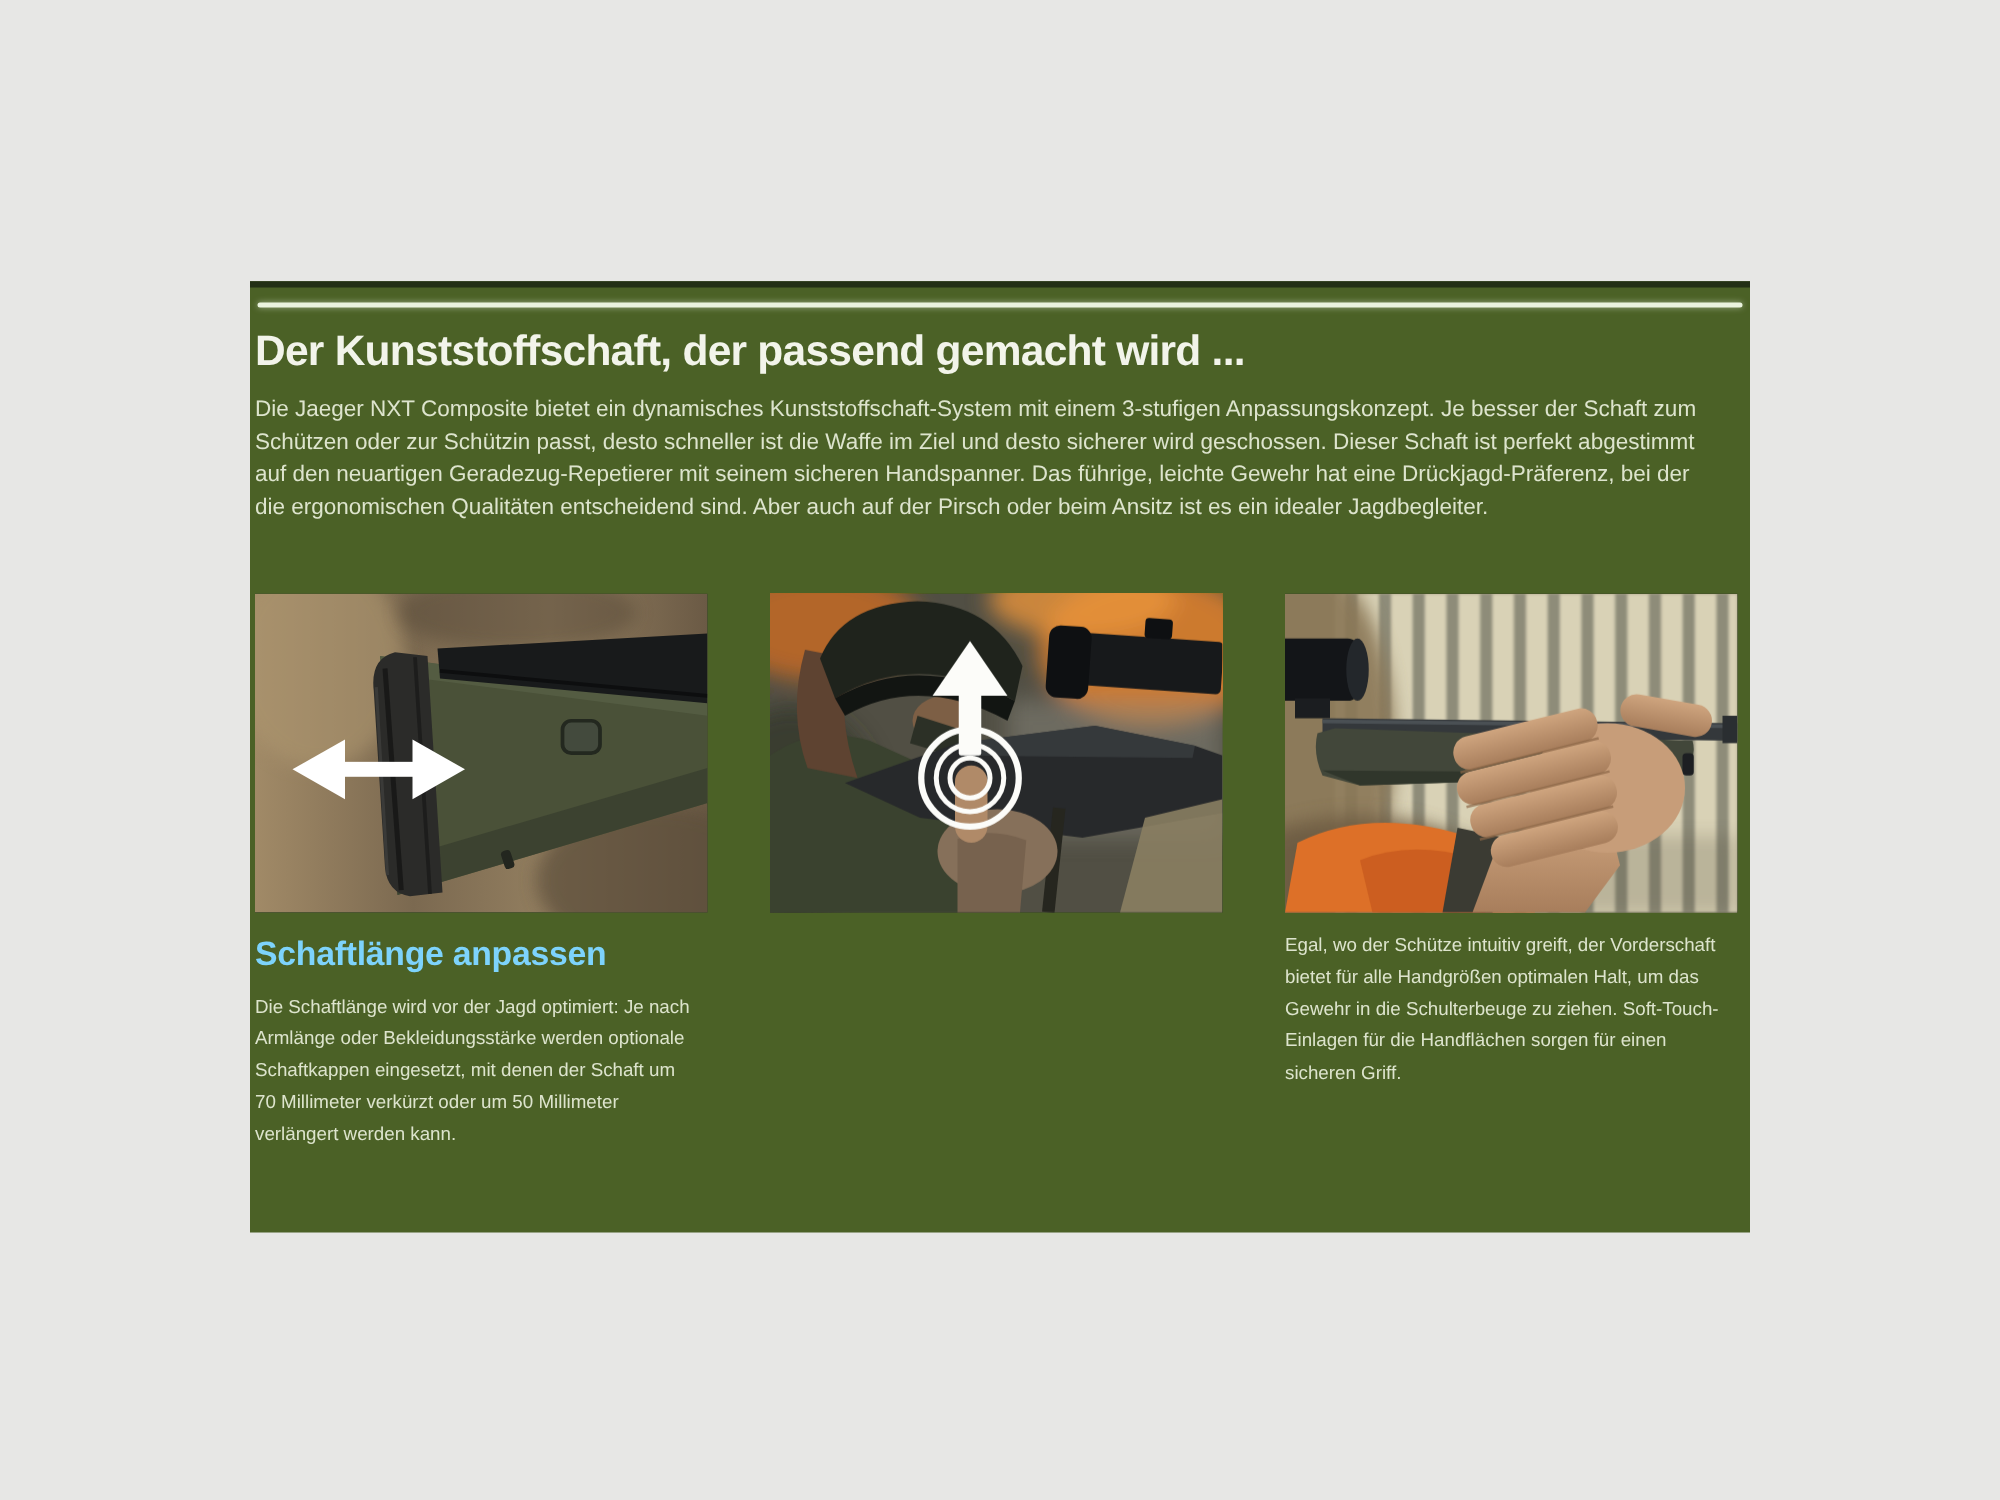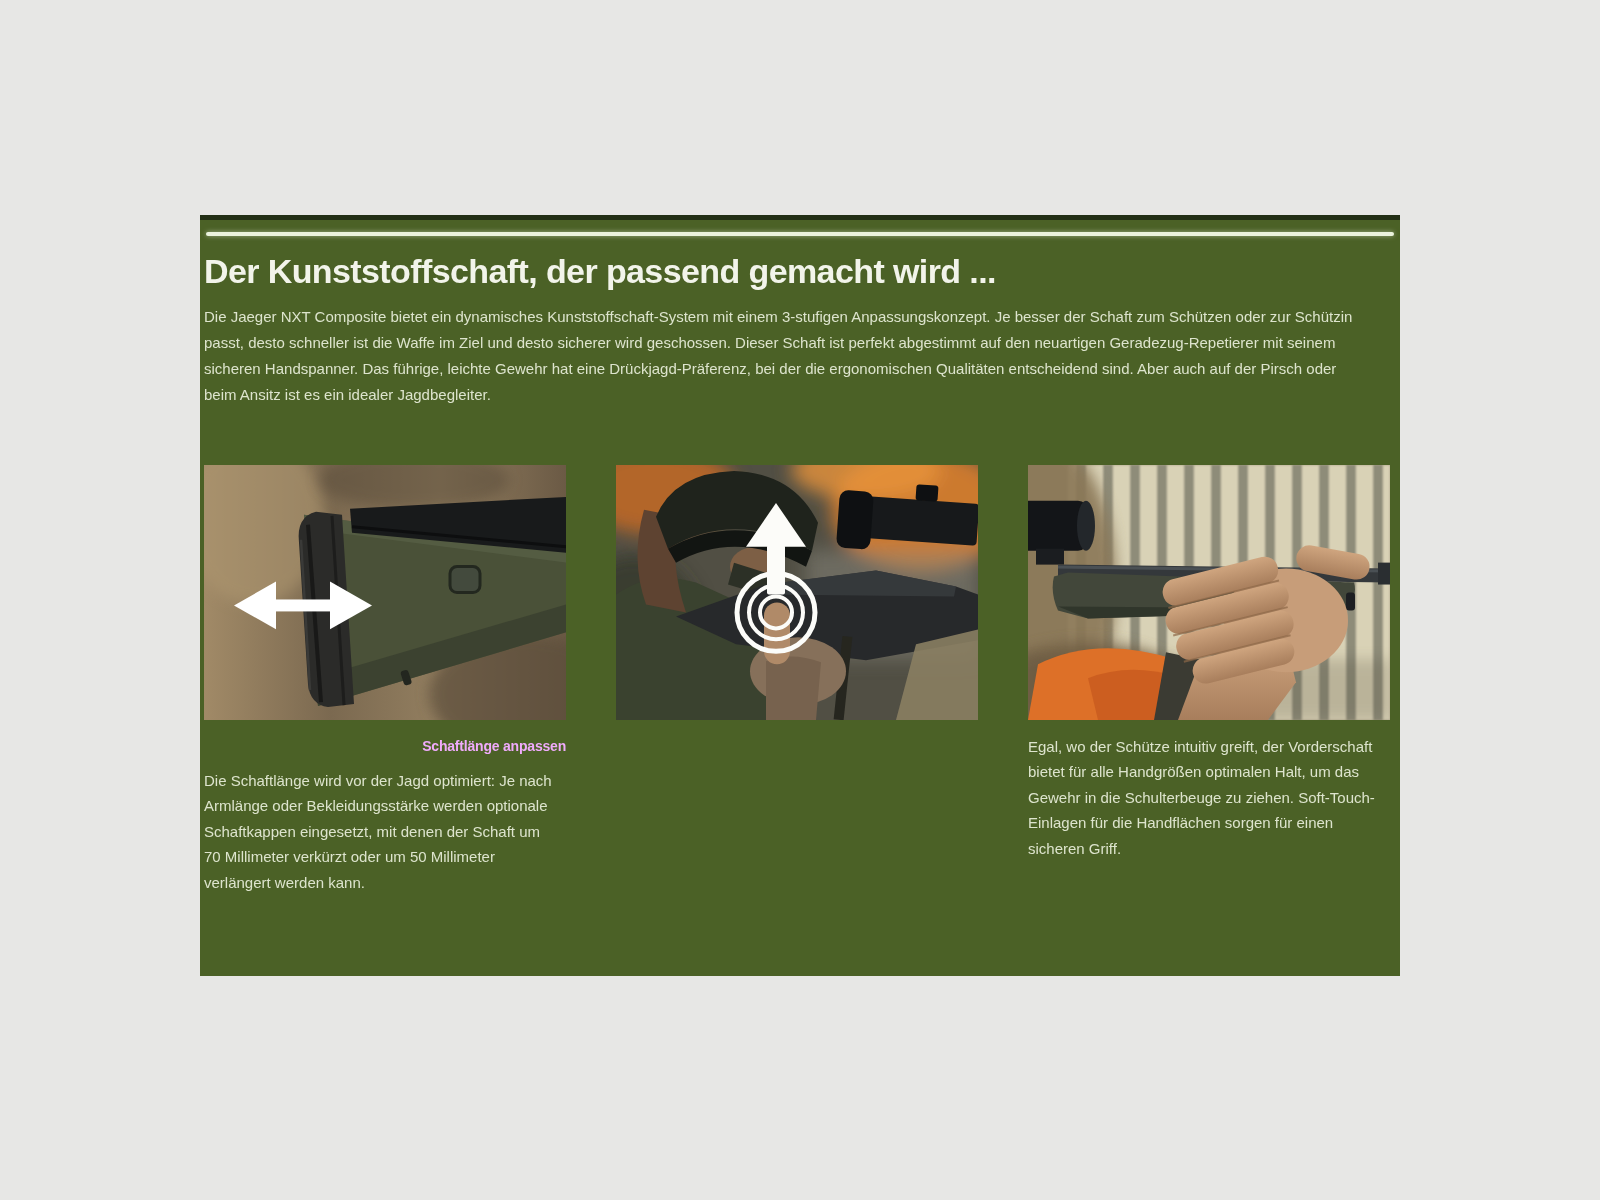--- a/index.html
+++ b/index.html
@@ -5,21 +5,21 @@
   html,body{margin:0;padding:0;}
   body{
     width:1600px;height:1200px;
     background:#e7e7e5;
     font-family:"Liberation Sans", sans-serif;
     overflow:hidden;
     position:relative;
   }
   .panel{
     position:absolute;
-    left:200px; top:215px;
+    left:200px; top:225px;
     width:1200px; height:761px;
     background:#4b6126;
     border-top:5px solid #232f15;
     box-sizing:border-box;
   }
   .rule{
     height:4px;
     margin:12px 6px 0 6px;
     background:#ebf3de;
     border-radius:3px;
@@ -29,44 +29,43 @@
     margin:15px 30px 0 4px;
     font-size:34px;
     line-height:1.2;
     font-weight:bold;
     letter-spacing:-0.6px;
     color:#f2f4ea;
   }
   p.intro{
     margin:12px 30px 0 4px;
     max-width:1158px;
-    font-size:15px;
+    font-size:18px;
     line-height:26px;
     color:#dde4cd;
   }
   .grid{
     margin:57px 0 0 4px;
     display:grid;
     grid-template-columns:repeat(3,362px);
     column-gap:50px;
   }
   .card{width:362px;}
   .media{
     width:362px;height:255px;
     overflow:hidden;
     background:#3a3f2e;
   }
   .media svg{display:block;width:362px;height:255px;}
   .card h2{
     margin:18px 0 0;
-    font-size:14px;
+    font-size:27px;
     font-weight:bold;
     letter-spacing:-0.2px;
-    color:#f0abfc;
-    text-align:right;
+    color:#7dd3fc;
   }
   .card p{
     margin:14px 6px 0 0;
     font-size:15px;
     line-height:25.5px;
     color:#dde4cd;
   }
 </style>
 </head>
 <body>

